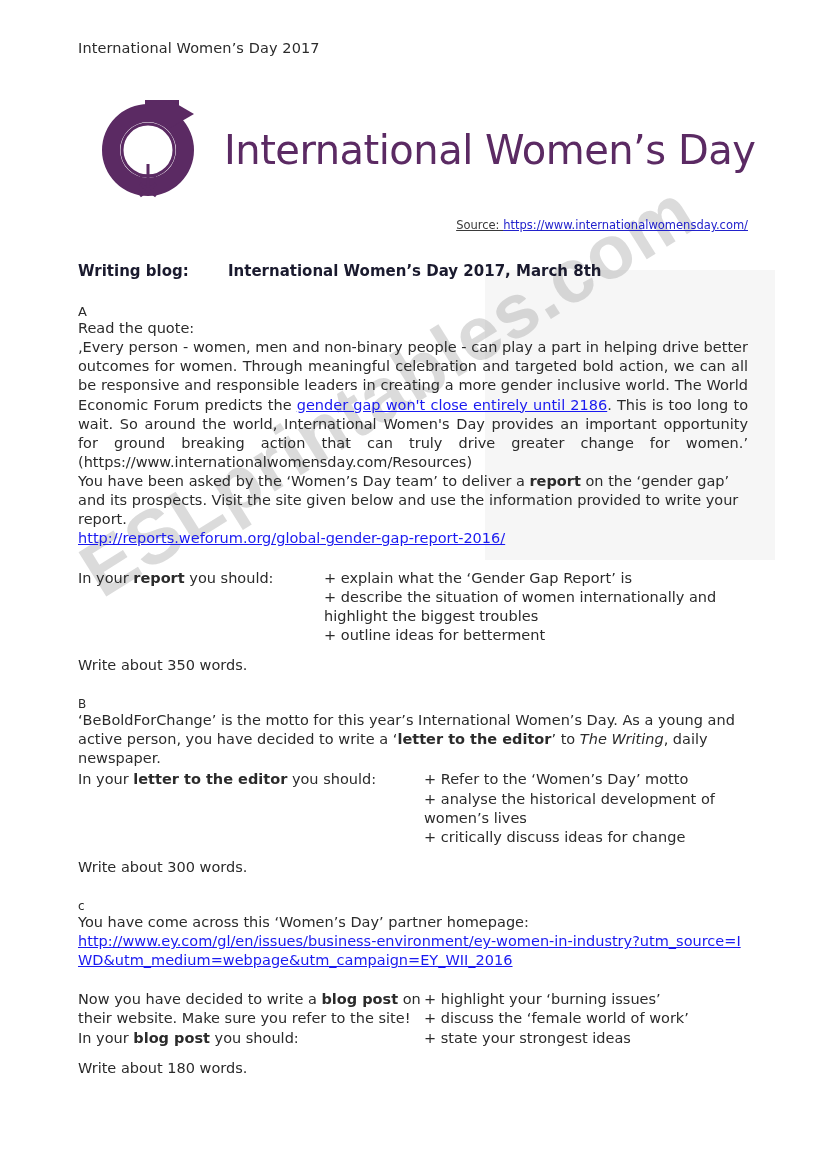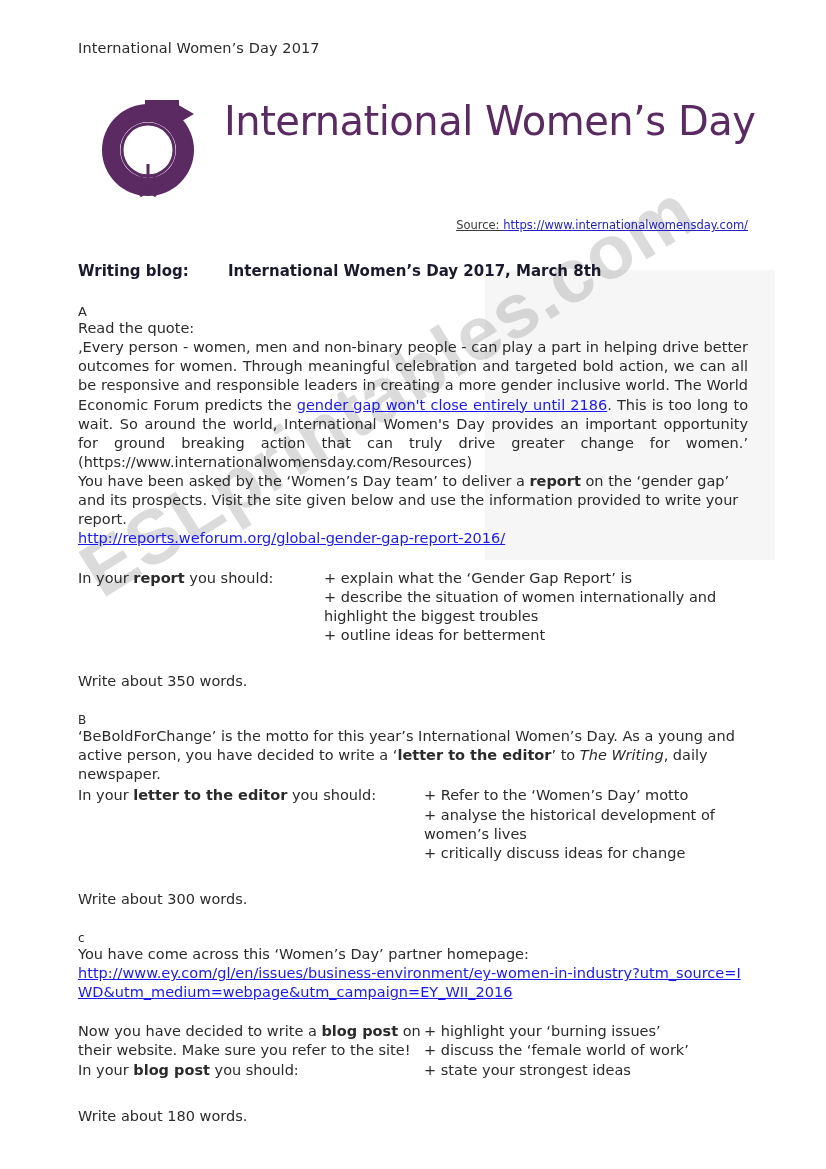--- a/index.html
+++ b/index.html
@@ -60,20 +60,21 @@
   .doc-header {
     font-size: 14.5px;
     color: #2b2b2b;
     margin: 0 0 0 0;
     letter-spacing: 0.1px;
   }
 
   
   .logo-row {
     display: flex;
+    align-items: center;
     margin-top: 42px;
     margin-left: 18px;
     height: 104px;
   }
   .logo-mark {
     width: 104px;
     height: 104px;
     flex: 0 0 104px;
     position: relative;
   }
@@ -147,21 +148,21 @@
   .two-col .left.wide { flex: 0 0 346px; }
   .two-col .right {
     flex: 1;
     font-size: 14.5px;
     line-height: 1.32;
   }
   .bullet-line { white-space: normal; }
   b { font-weight: 700; }
   i { font-style: italic; }
   a { color: #1a1af0; }
-  .wordcount { margin-top: 28px; font-size: 14.5px; }
+  .wordcount { margin-top: 12px; font-size: 14.5px; }
   .content { position: relative; z-index: 10; }
   .links-block a { display: inline; }
 </style>
 </head>
 <body>
 
 <div class="page">
 
   <div class="watermark">
     <div class="wm-box"></div>

